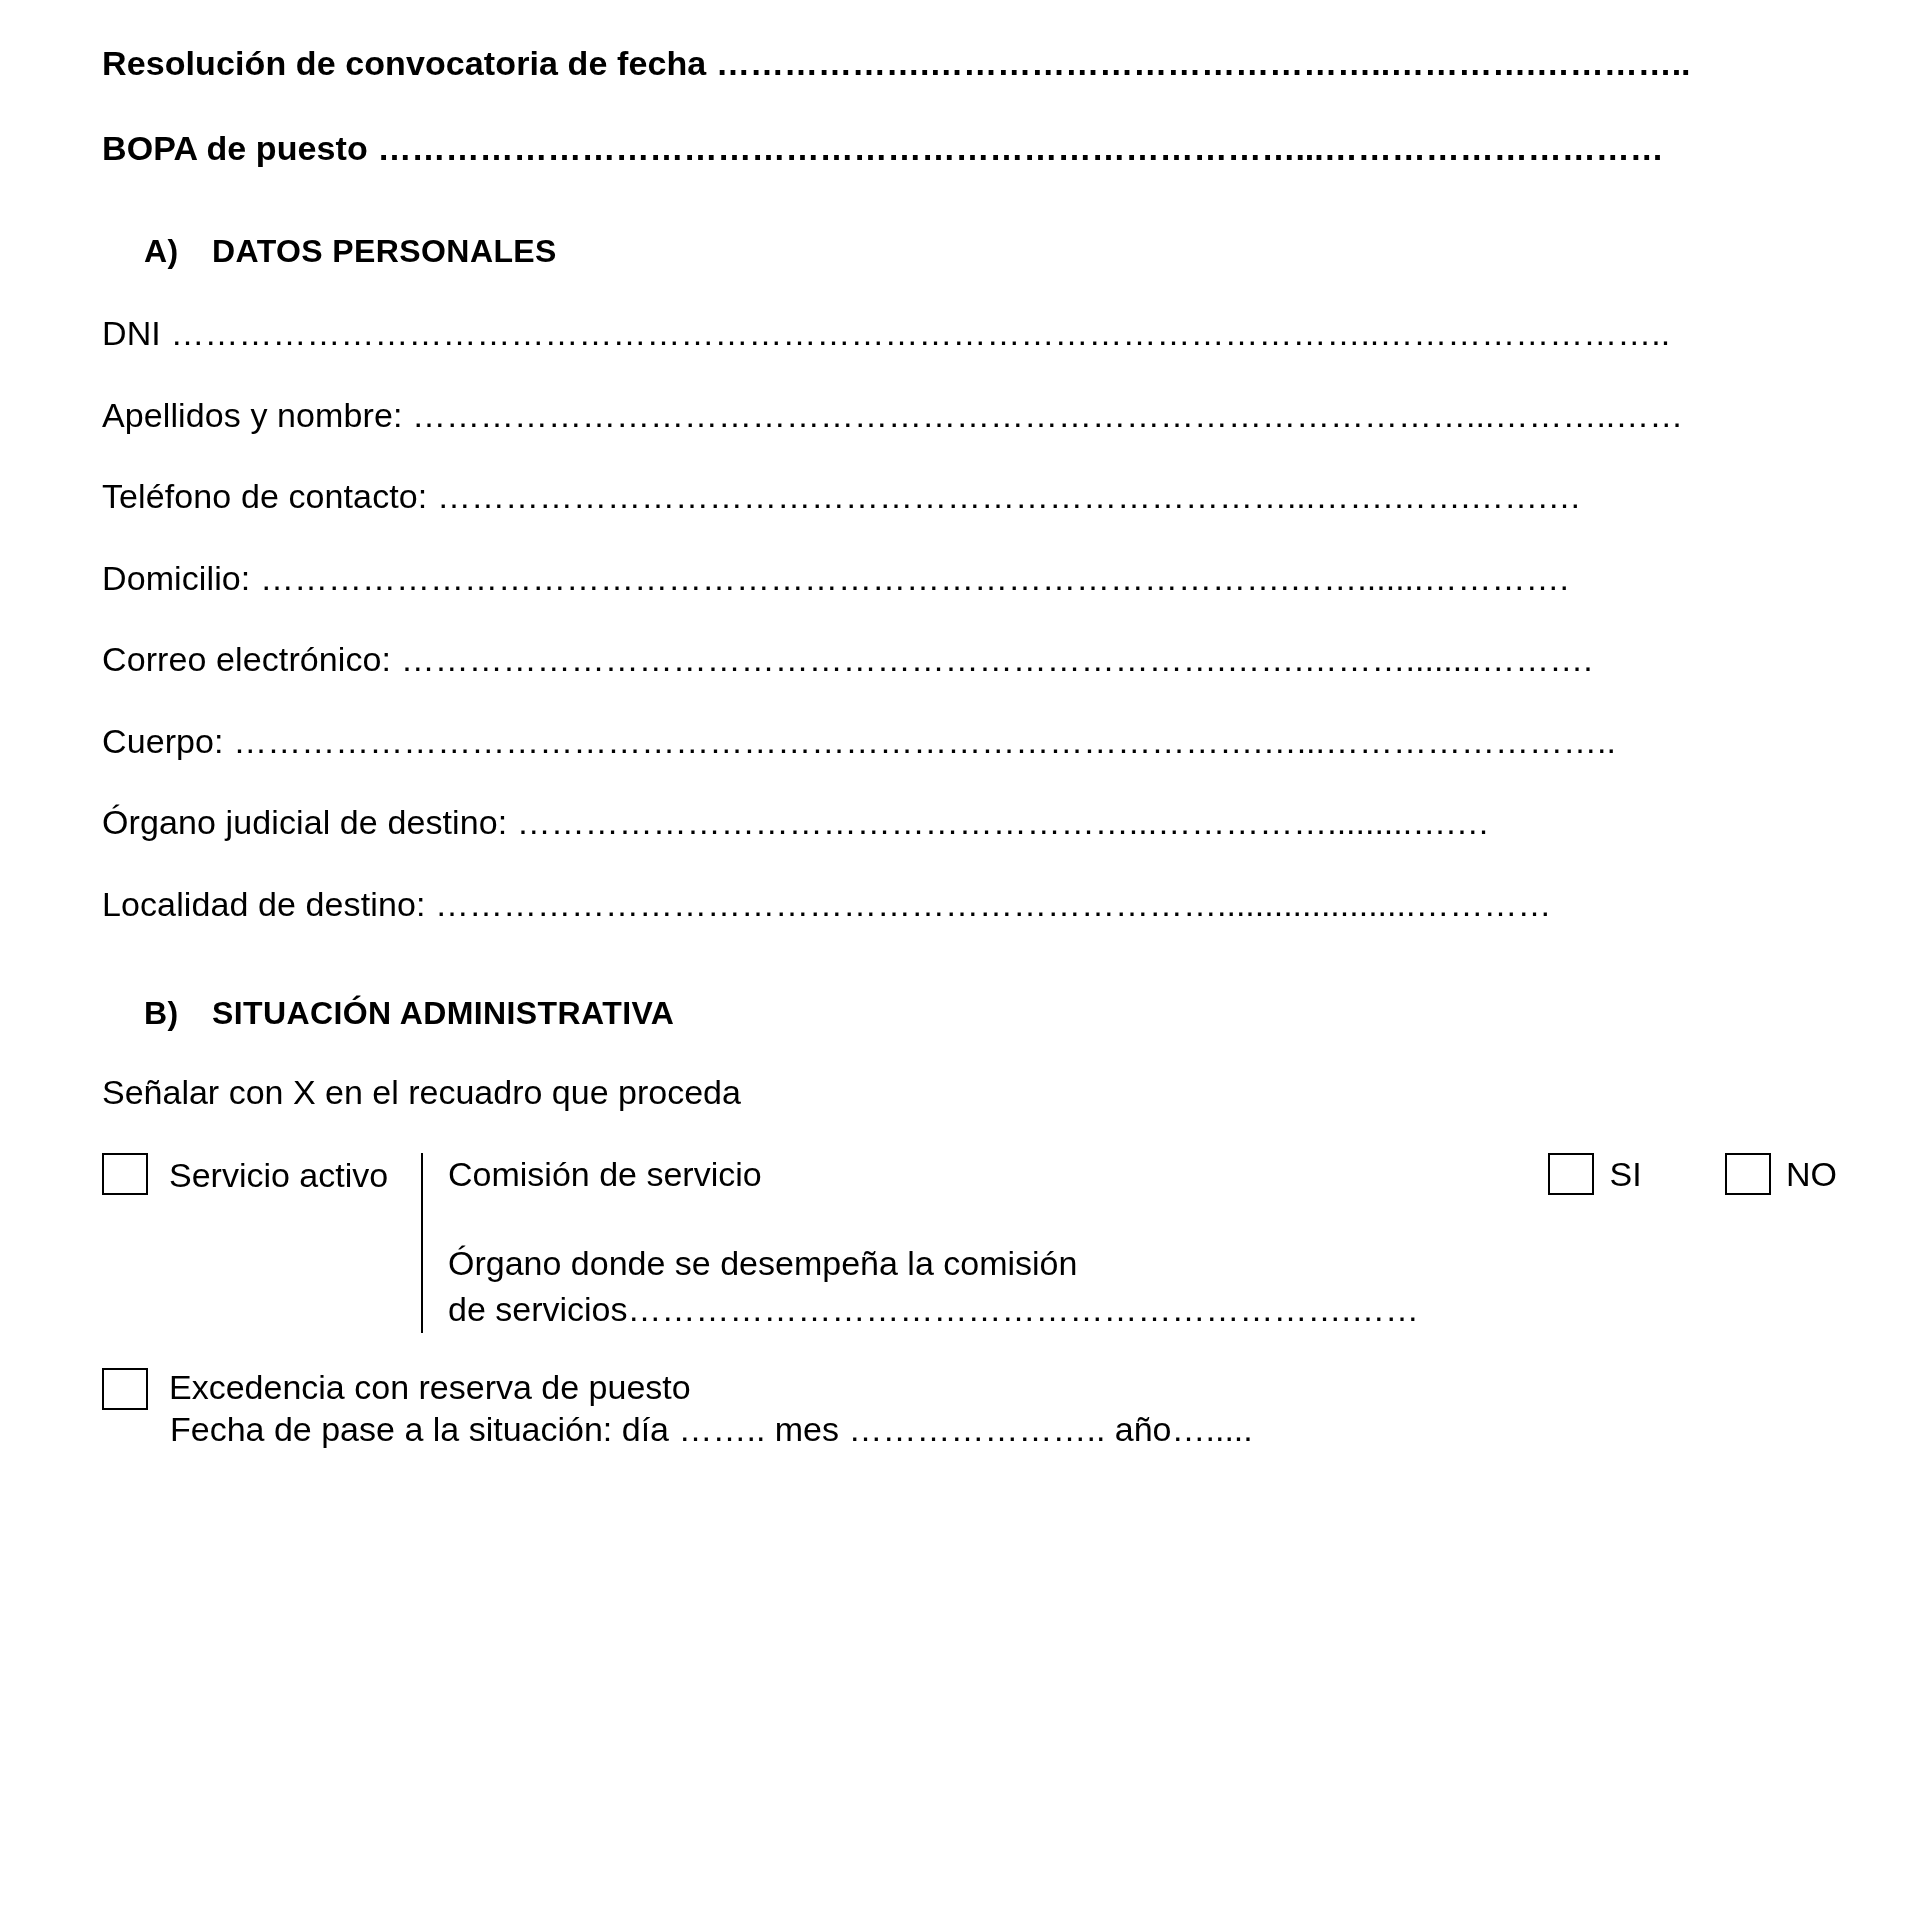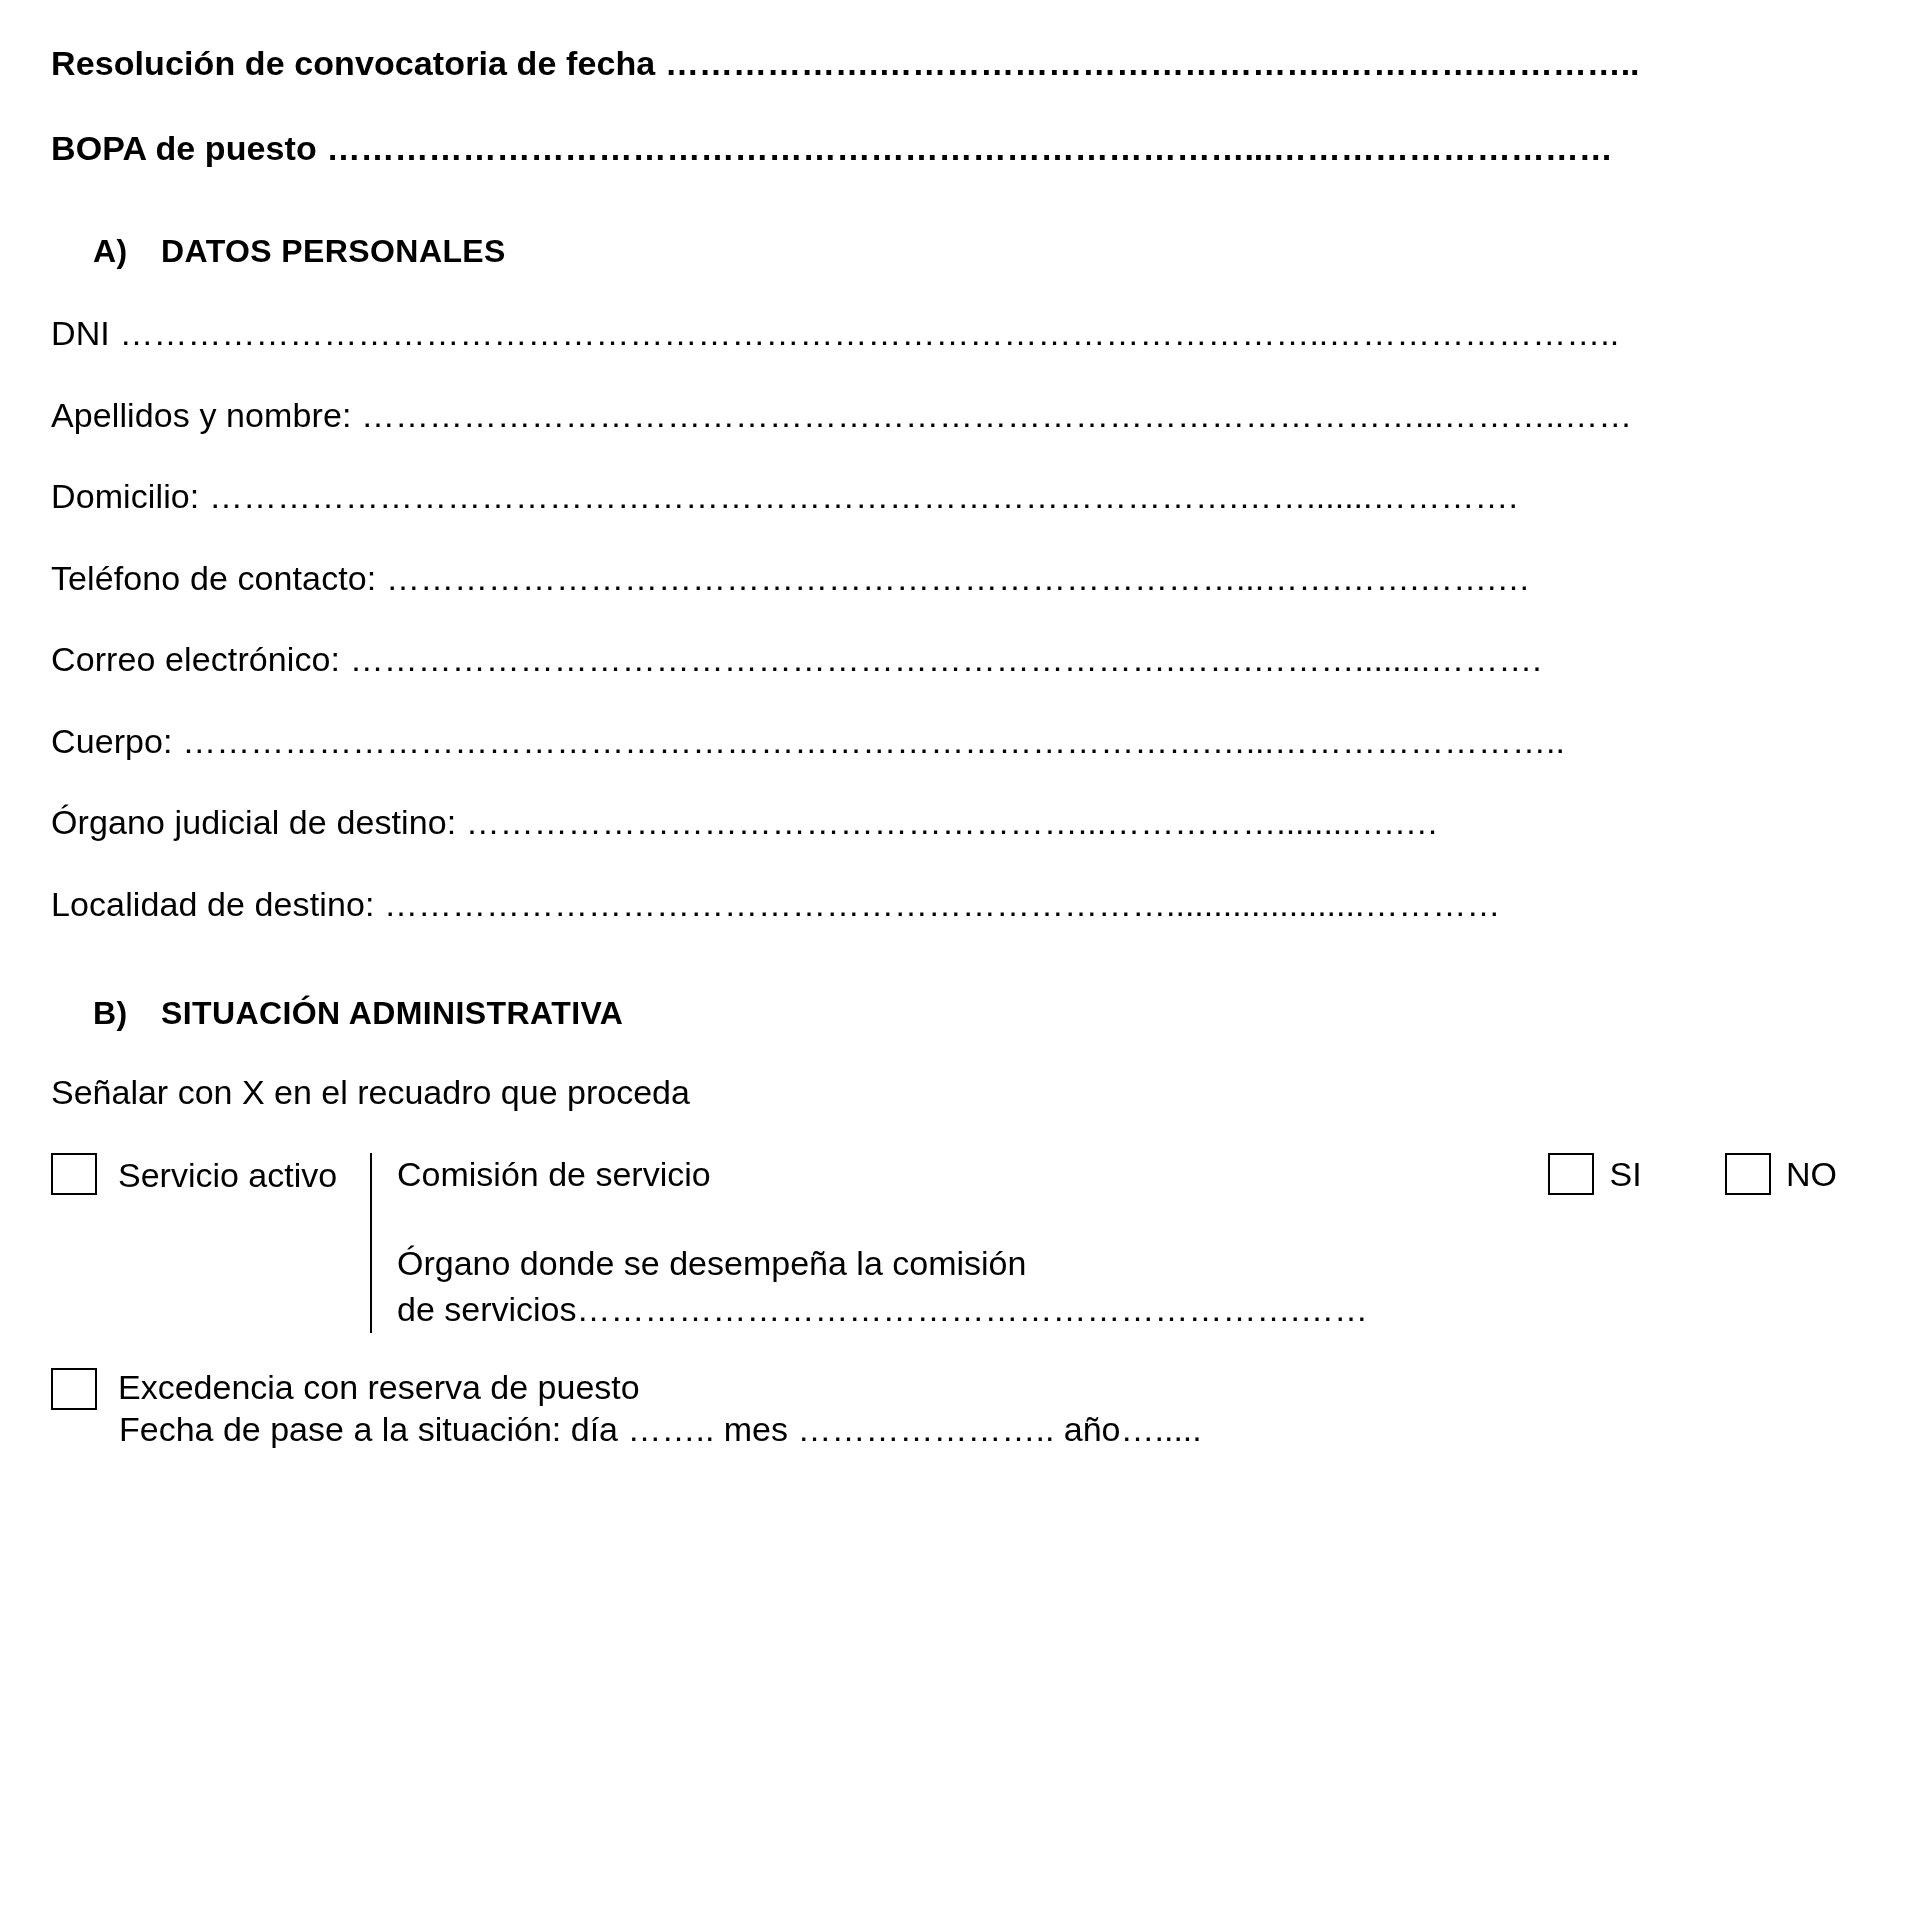--- a/index.html
+++ b/index.html
@@ -12,21 +12,21 @@
     height: 1920px;
     font-family: "Liberation Sans", sans-serif;
     color: #000000;
     -webkit-font-smoothing: antialiased;
   }
   .page {
     position: relative;
     width: 1930px;
     height: 1920px;
     box-sizing: border-box;
-    padding: 42px 93px 0 51px;
+    padding: 42px 93px 0 102px;
   }
   .line {
     font-size: 34px;
     line-height: 1.25;
     letter-spacing: 0.1px;
     white-space: nowrap;
     overflow: hidden;
   }
   .bold {
     font-weight: bold;
@@ -157,25 +157,25 @@
 
   <div class="line field">
     <span>DNI </span><span class="dots">……………………………………………………………………………………………..……………………..</span>
   </div>
 
   <div class="line field">
     <span>Apellidos y nombre: </span><span class="dots">…………………………………………………………………………………...………..……</span>
   </div>
 
   <div class="line field">
+    <span>Teléfono de contacto: </span><span class="dots">…………………………………………………………………...…….…….…….…</span>
+  </div>
+
+  <div class="line field">
     <span>Domicilio: </span><span class="dots">……………………………………………………………………………….…….......………….</span>
-  </div>
-
-  <div class="line field">
-    <span>Teléfono de contacto: </span><span class="dots">…………………………………………………………………...…….…….…….…</span>
   </div>
 
   <div class="line field">
     <span>Correo electrónico: </span><span class="dots">……………………………………………………………….…….………........……….</span>
   </div>
 
   <div class="line field">
     <span>Cuerpo: </span><span class="dots">……………………………………………………………………………….…...……………………..</span>
   </div>
 

